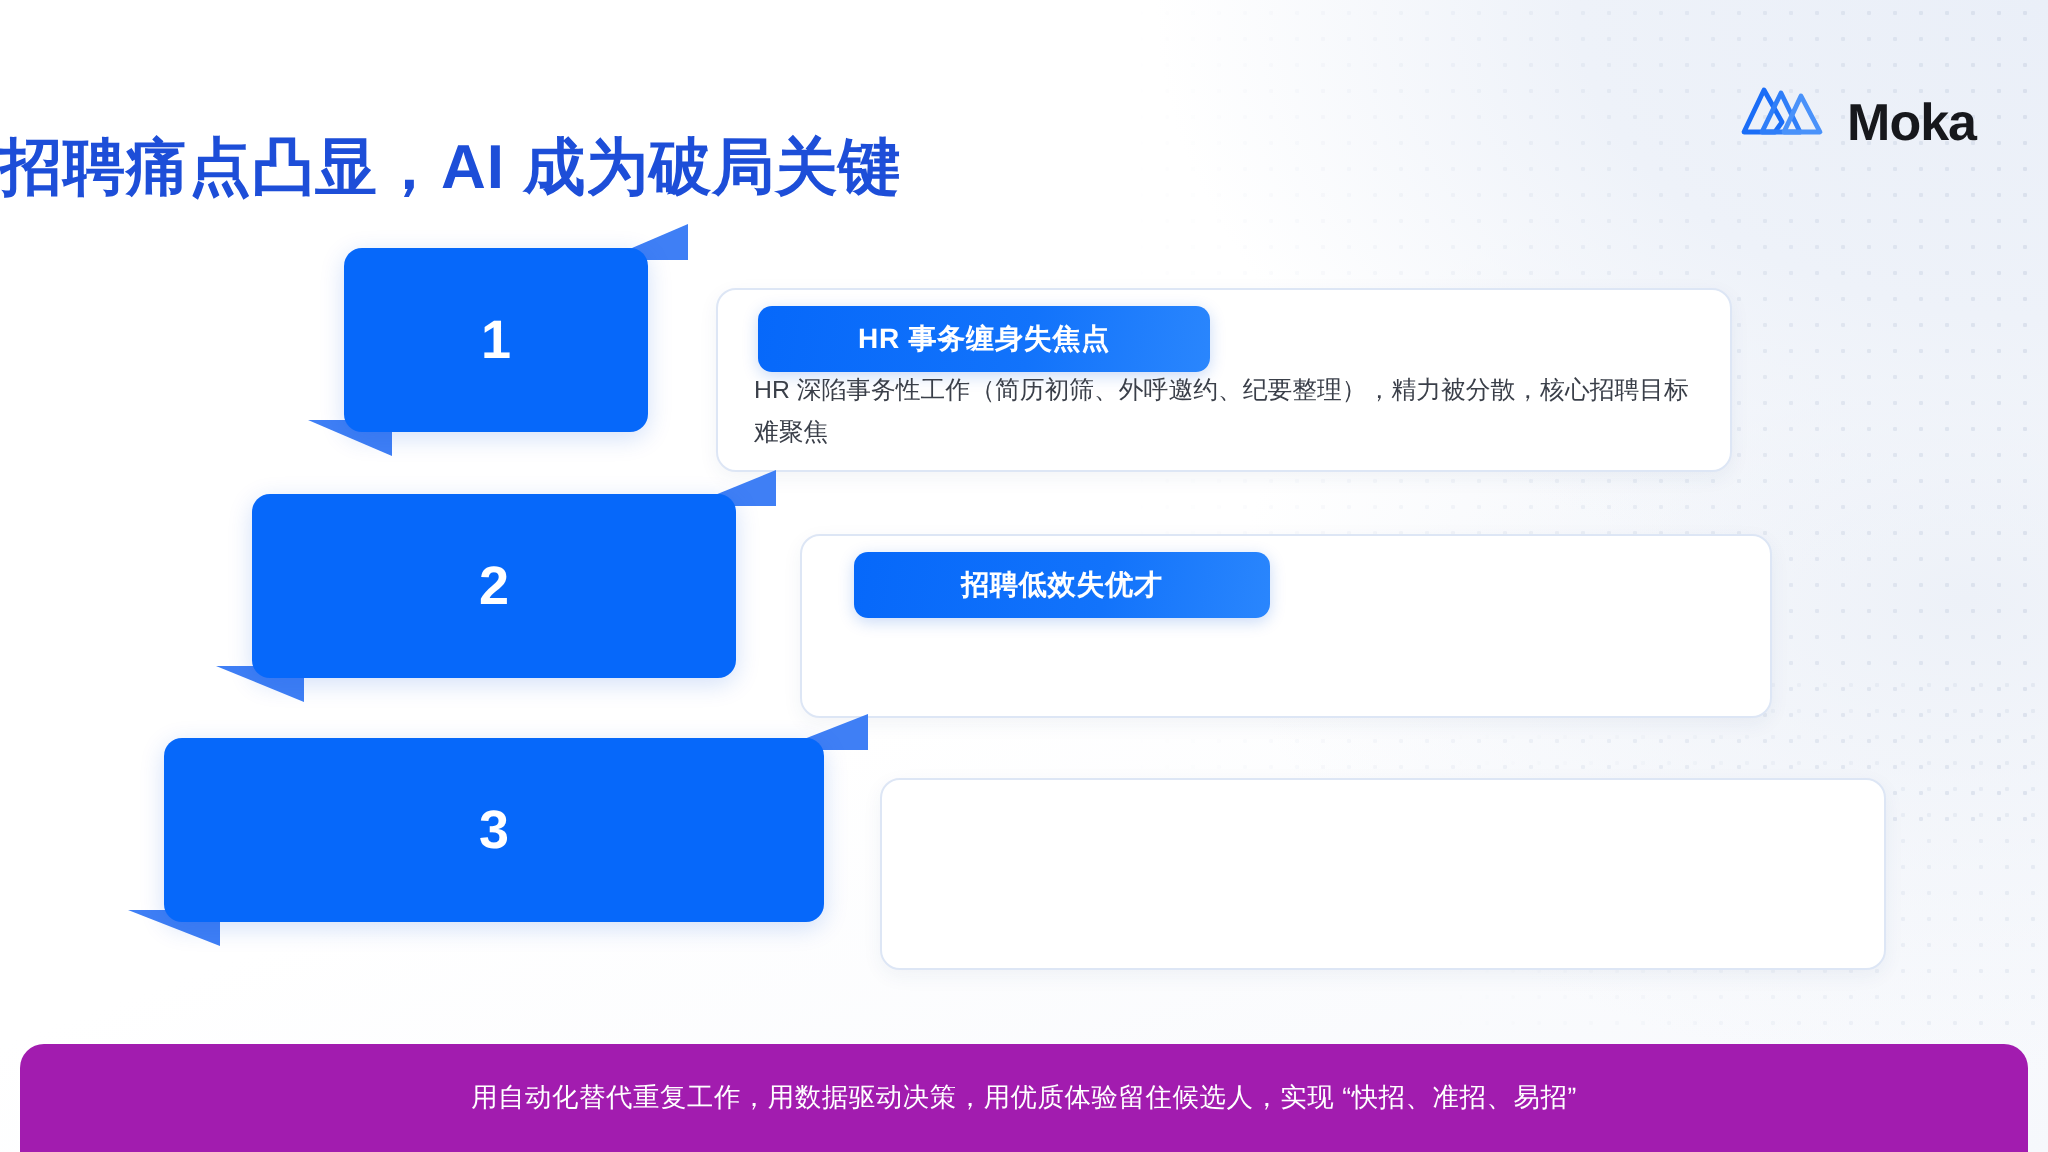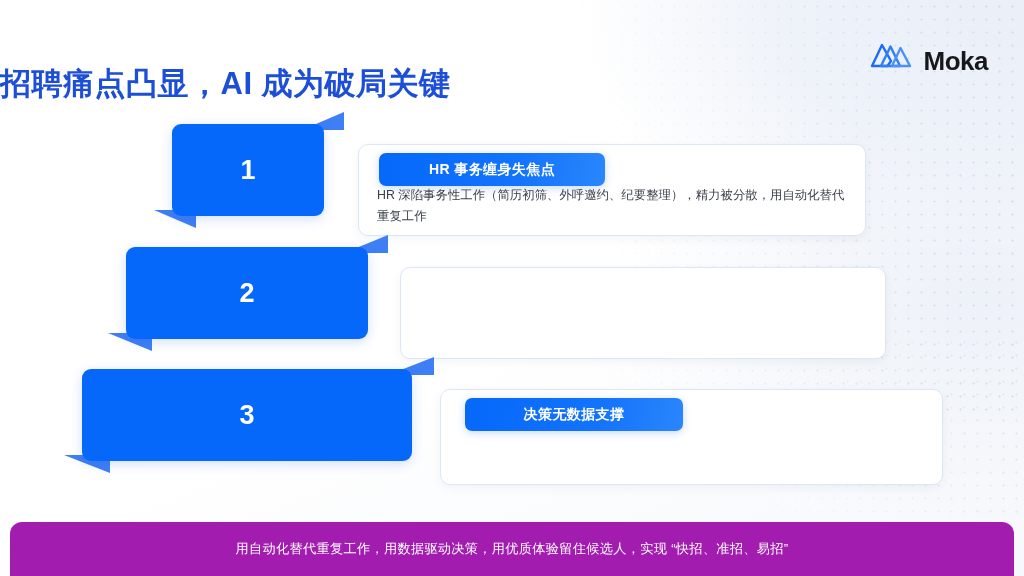--- a/index.html
+++ b/index.html
@@ -155,44 +155,44 @@
 <div class="row row-1">
   <div class="numblock n1">
     <div class="ribbon-top"></div>
     <div class="ribbon-bottom"></div>
     <div class="plate">
       <span class="num">1</span>
     </div>
   </div>
   <div class="card c1">
     <div class="pill p1">HR 事务缠身失焦点</div>
-    <div class="card-body">HR 深陷事务性工作（简历初筛、外呼邀约、纪要整理），精力被分散，用自动化替代重复工作</div>
+    <div class="card-body">HR 深陷事务性工作（简历初筛、外呼邀约、纪要整理），精力被分散，核心招聘目标难聚焦</div>
   </div>
 </div>
 
 <div class="row row-2">
   <div class="numblock n2">
     <div class="ribbon-top"></div>
     <div class="ribbon-bottom"></div>
     <div class="plate">
       <span class="num">2</span>
     </div>
   </div>
   <div class="card c2">
+    <div class="pill p2">招聘低效失优才</div>
   </div>
 </div>
 
 <div class="row row-3">
   <div class="numblock n3">
     <div class="ribbon-top"></div>
     <div class="ribbon-bottom"></div>
     <div class="plate">
       <span class="num">3</span>
     </div>
   </div>
   <div class="card c3">
-    <div class="pill p3">决策无数据支撑</div>
   </div>
 </div>
 
 <div class="footer">
   <span class="footer-text">用自动化替代重复工作，用数据驱动决策，用优质体验留住候选人，实现 “快招、准招、易招”</span>
 </div>
 
 </body></html>

